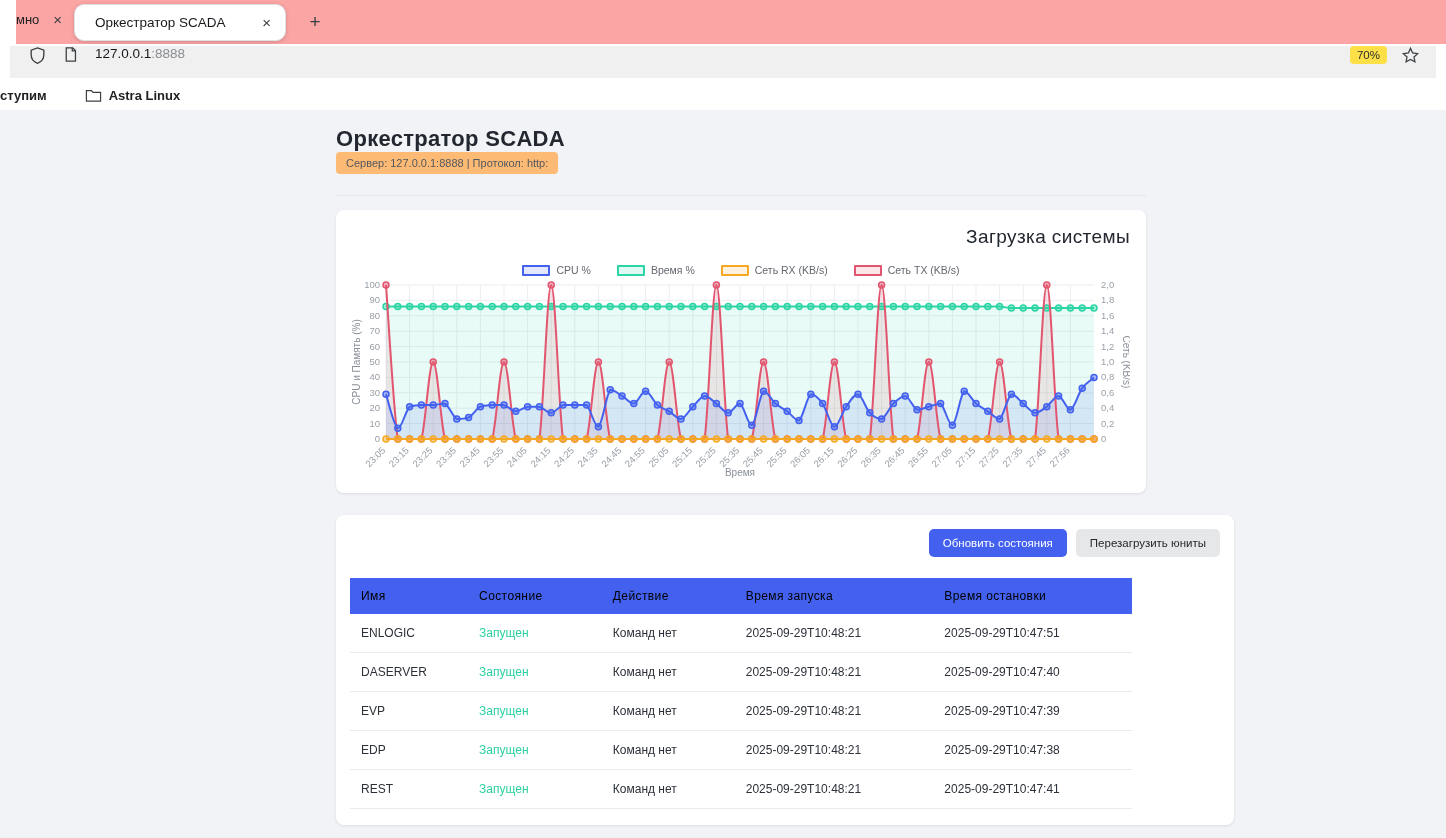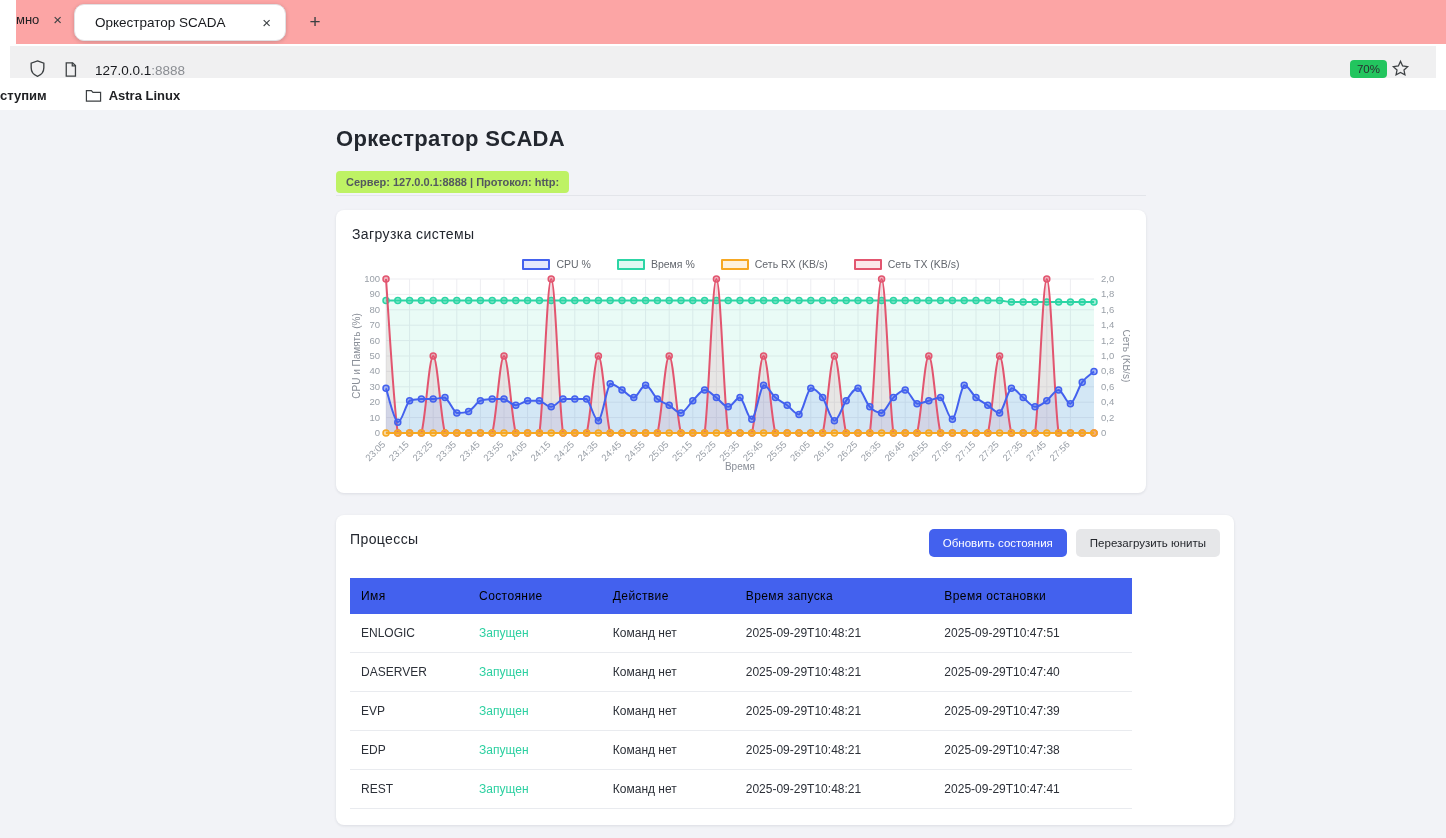--- a/index.html
+++ b/index.html
@@ -13,49 +13,49 @@
   .tab-active { position:absolute; left:58px; top:4px; width:212px; height:37px; background:#fff;
     border:1px solid #e1e1e4; border-radius:10px; box-shadow:0 1px 4px rgba(0,0,0,.18);
     display:flex; align-items:center; padding:0 14px 0 20px; }
   .tab-active .title { flex:1; font-size:13.5px; color:#17191d; white-space:nowrap; overflow:hidden; }
   .close-x { color:#3c4043; font-size:15px; line-height:1; cursor:pointer; }
   .newtab-btn { position:absolute; left:287px; top:10px; font-size:19px; color:#3c4043; width:24px; height:24px;
     display:flex; align-items:center; justify-content:center; }
 
   .addr-row { position:absolute; top:44px; left:0; width:1446px; height:36px; background:#fff; }
   .addr-bar { position:absolute; left:10px; top:2px; width:1426px; height:32px; background:#f0f0f1;
-    border-radius:0; display:flex; align-items:flex-end; padding:0 26px 0 18px; }
+    border-radius:0; display:flex; align-items:flex-start; padding:0 16px 0 18px; }
   .addr-bar svg { flex:0 0 auto; }
   .url { margin-left:16px; font-size:13.5px; color:#17191d; flex:1; }
   .url .port { color:#8a8d92; }
-  .zoom-badge { background:#22c55e; border-radius:4px; padding:3px 7px; font-size:11.5px; color:#2a2d31; margin-right:4px; }
+  .zoom-badge { background:#fde047; border-radius:4px; padding:3px 7px; font-size:11.5px; color:#2a2d31; margin-right:14px; }
 
   .bm-row { position:absolute; top:80px; left:0; width:1446px; height:30px; background:#fff;
     display:flex; align-items:center; font-size:13px; color:#202124;font-weight:bold; }
   .bm-partial { margin-left:0px; }
   .bm-folder { display:flex; align-items:center; gap:7px; margin-left:38px;text-align:right; }
 
   
   .page { position:absolute; top:110px; left:0; width:1446px; height:728px; background:#f2f3f7; }
   .container { position:absolute; left:336px; width:810px; top:0; }
 
   .page-header { position:relative; padding:16px 0 0 0; height:86px; border-bottom:1px solid #e3e5ea; }
   .page-title { font-size:22px; font-weight:700; color:#23272f; letter-spacing:.3px; }
-  .server-pill { display:inline-block; margin-top:19px; background:#bef264; color:#53585f;
-    font-size:11px; padding:5px 10px; border-radius:4px;font-weight:bold; }
+  .server-pill { display:inline-block; margin-top:0; background:#fdba74; color:#53585f;
+    font-size:11px; padding:5px 10px; border-radius:4px; }
   .header-btns { position:absolute; right:9px; top:35px; display:flex; gap:18px; }
   .btn { border:none; border-radius:6px; font-size:11.5px; height:24px; padding:0 11px; cursor:pointer;
     font-family:inherit; white-space:nowrap; }
   .btn-green { background:#1ec78e; color:#fff; }
   .btn-red { background:#ed4569; color:#fff; }
   .btn-gray { background:#eceded; color:#24272c; border:1px solid #c7c9cd; }
 
   .card { background:#fff; border-radius:8px; box-shadow:0 1px 3px rgba(20,30,50,.10); }
   .chart-card { position:absolute; top:100px; left:0; width:810px; height:283px; padding:16px 16px 10px; }
-  .card-title { font-size:14px; color:#23272f; font-weight:400; letter-spacing:.4px; }
+  .card-title { font-size:19px; color:#23272f; font-weight:400; letter-spacing:.4px;text-align:right; }
 
   .legend { display:flex; justify-content:center; gap:26px; margin:16px 0 4px; }
   .legend-item { display:flex; align-items:center; gap:6px; font-size:10.5px; color:#63676e; }
   .legend-box { width:28px; height:11px; border:2px solid; border-radius:1px; }
 
   svg text { font-family:"Liberation Sans","DejaVu Sans",sans-serif; }
 
   .proc-card { position:absolute; top:405px; left:0; width:898px; height:310px; padding:16px 14px; }
   .proc-head { position:relative; height:30px; }
   .proc-btns { position:absolute; right:0; top:-2px; display:flex; gap:9px; }

